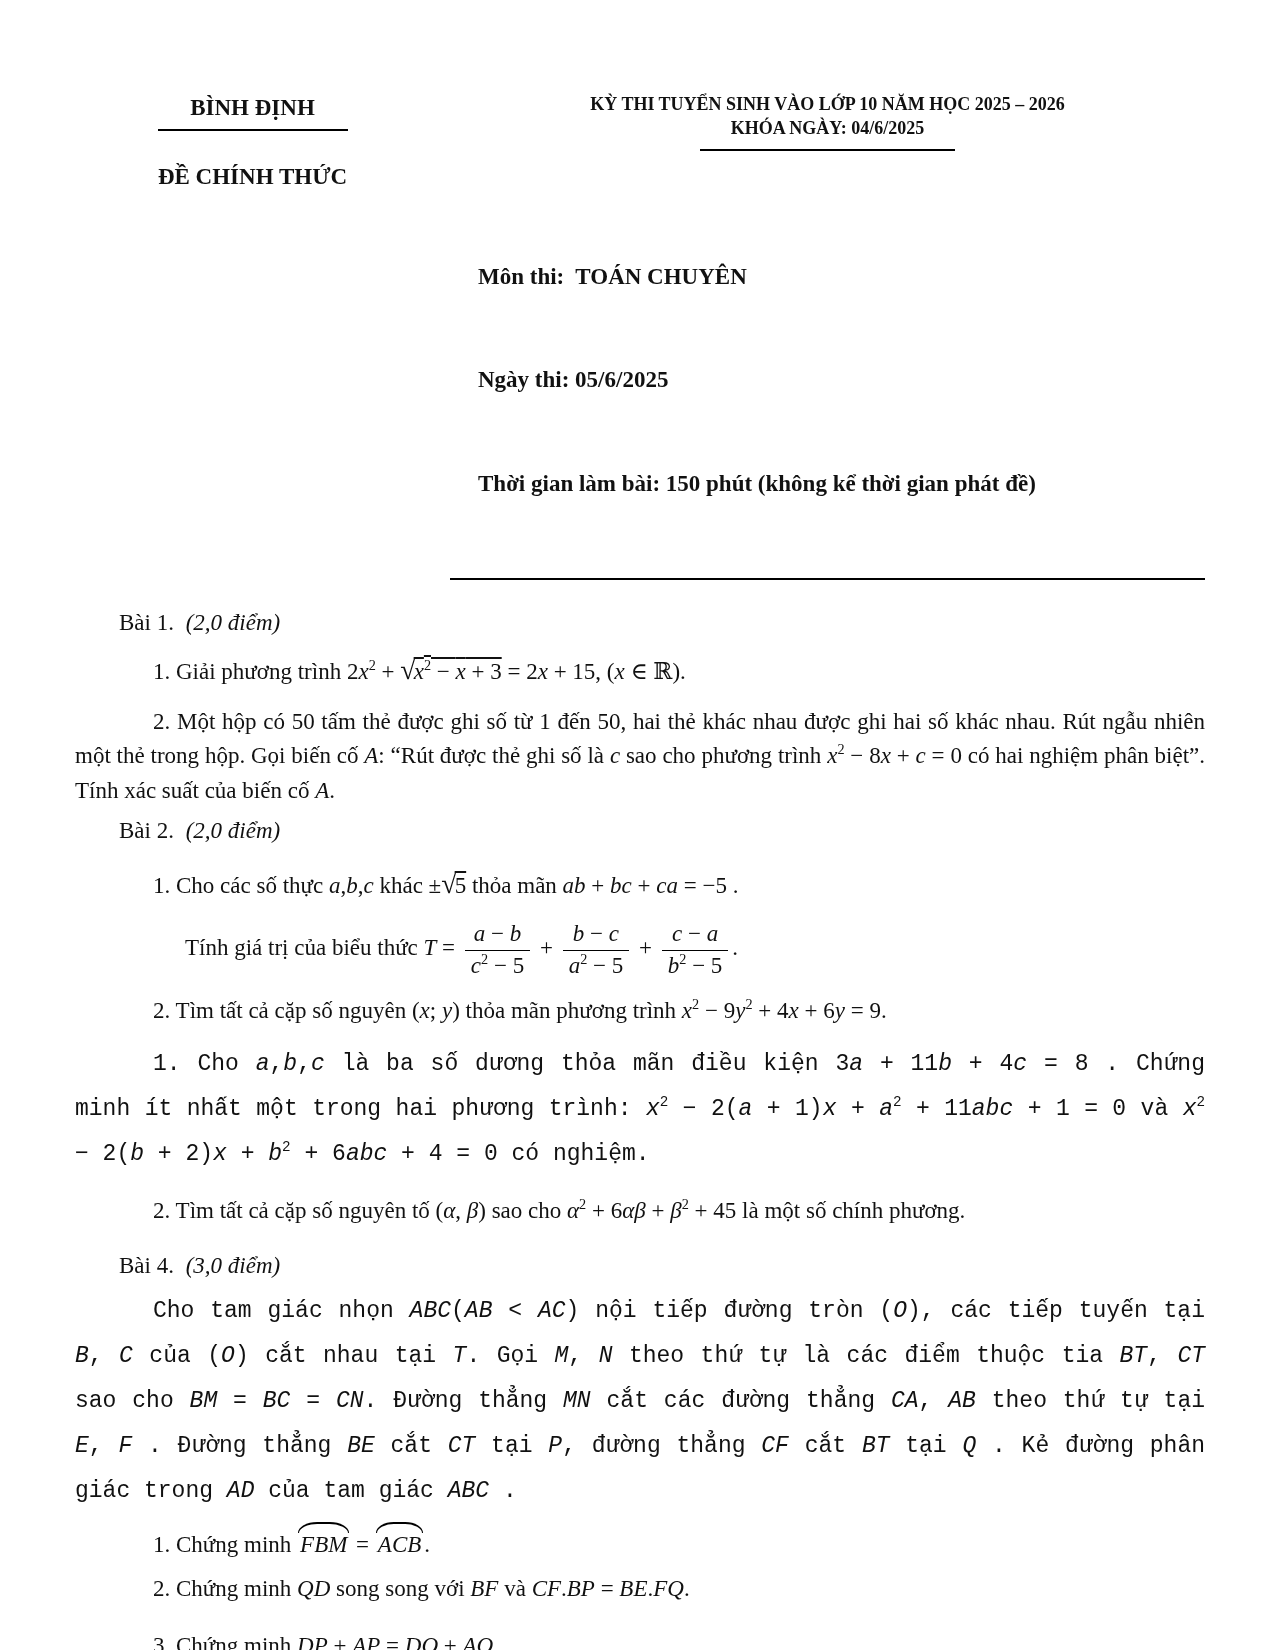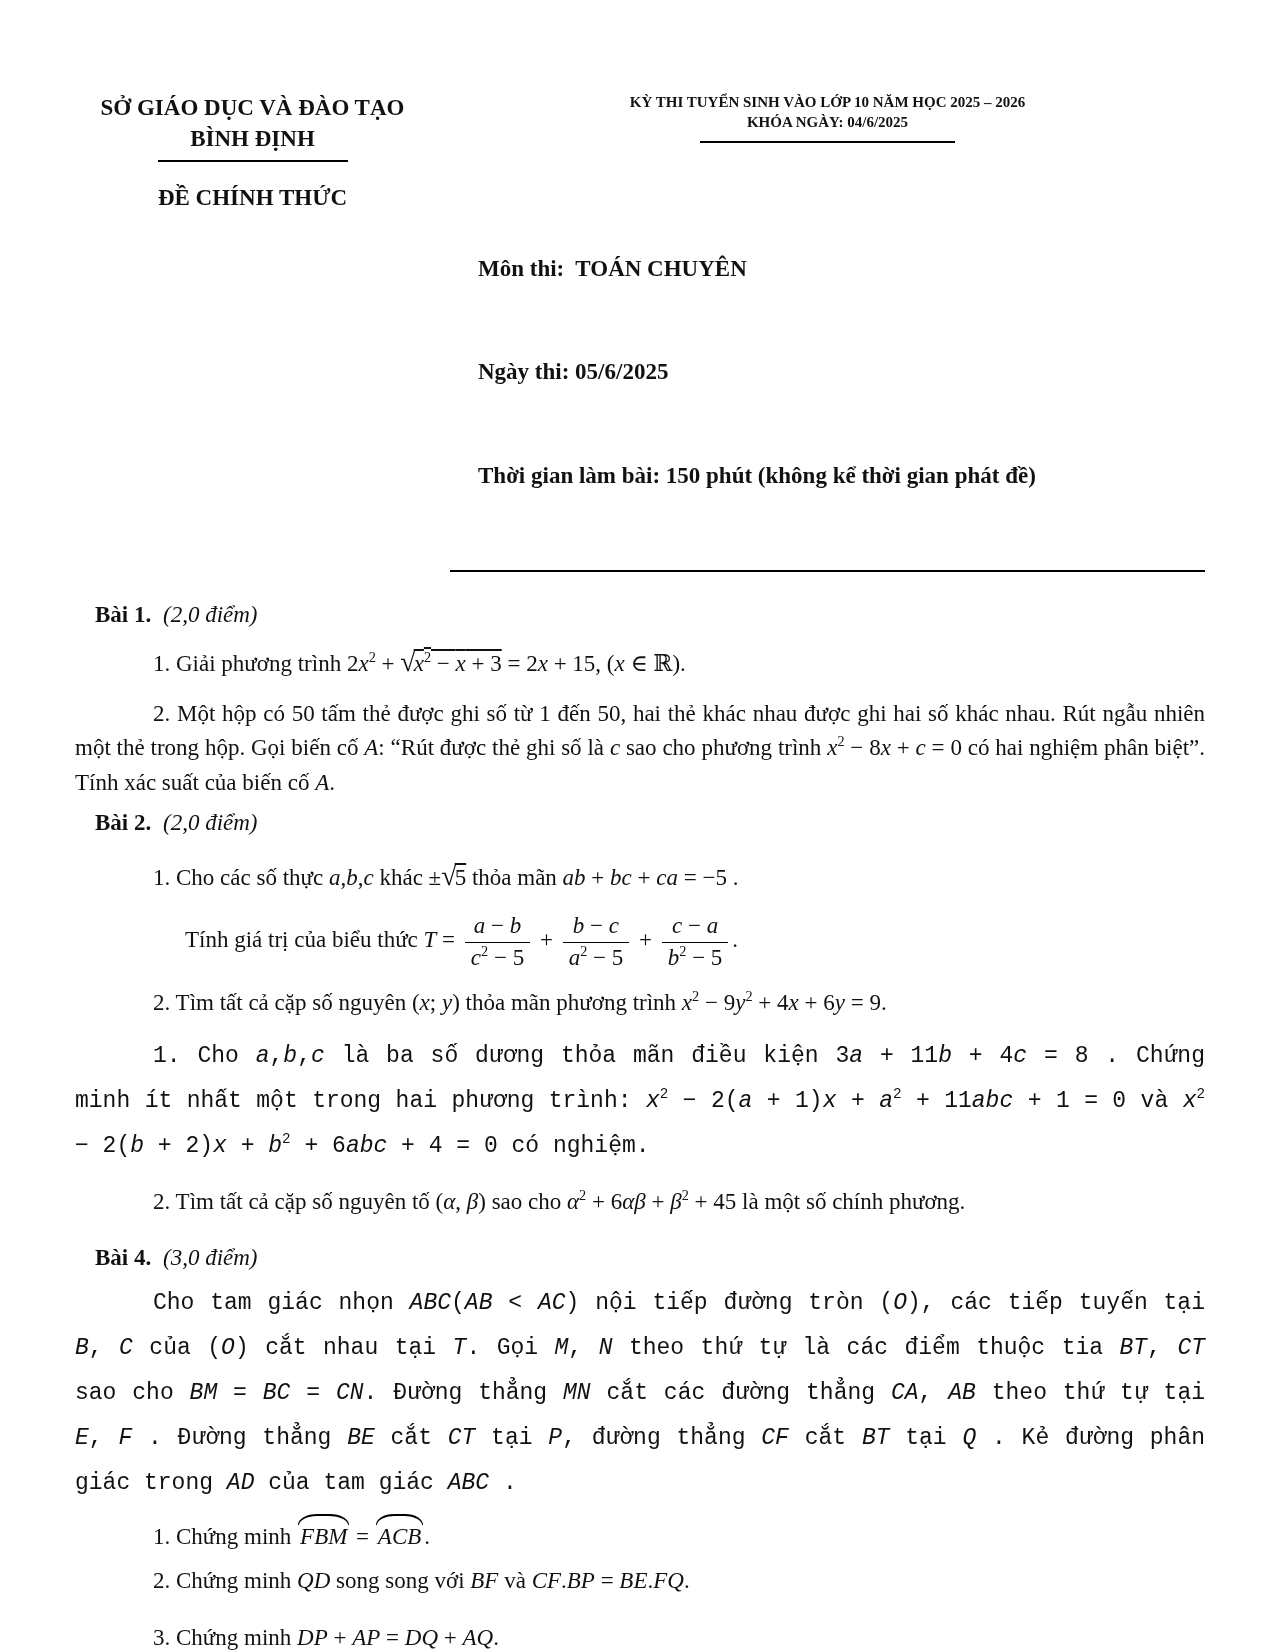--- a/index.html
+++ b/index.html
@@ -8,31 +8,31 @@
     font-family:"Liberation Serif","DejaVu Serif",serif;
     font-size:23px;box-sizing:border-box;padding:92px 70px 40px 75px;
     position:relative;
   }
   
   .header{display:flex;align-items:flex-start;}
   .h-left{width:355px;text-align:center;flex:0 0 auto;}
   .h-right{flex:1 1 auto;text-align:center;margin-left:20px;}
   .h-bold{font-weight:bold;}
   .h-left .h-bold{font-size:23px;line-height:1.35;}
-  .h-right .title{font-size:15px;line-height:1.35;}
+  .h-right .title{font-size:18px;line-height:1.35;}
   .rule-short{width:190px;border-top:2.5px solid #000;margin:6px auto 0;}
   .rule-short2{width:255px;border-top:2.5px solid #000;margin:8px auto 0;}
   .rule-long{width:100%;border-top:2.5px solid #000;margin-top:8px;}
-  .exam-label{margin-top:20px;font-size:24px;}
+  .exam-label{margin-top:30px;font-size:24px;}
   .h-sub{text-align:left;padding-left:28px;margin-top:40px;line-height:1.5;white-space:pre-wrap;}
   .h-italic{font-weight:bold;}
   
   main{margin-top:30px;}
   .bai-head{margin:16px 0 6px 20px;}
-  .bai-label{font-weight:bold;}
+  .bai-label{font-weight:normal;margin-left:24px;}
   .bai-points{font-style:italic;margin-left:6px;}
   .p-part{padding-left:78px;margin:12px 0;line-height:1.6;}
   .para{text-indent:78px;text-align:justify;margin:10px 0;}
   .para-tight{line-height:1.5;}
   .para-loose{line-height:1.95;font-family:Liberation Mono, monospace;}
   .formula-line{padding-left:110px;margin:14px 0;line-height:1.3;}
   i{font-style:italic;}
   sup{font-size:0.62em;vertical-align:super;line-height:0;}
   .rad{font-size:1.22em;margin-right:-2px;font-style:normal;}
   .ol{text-decoration:overline;text-align:center;}
@@ -46,21 +46,20 @@
     border-radius:60% 60% 0 0 / 160% 160% 0 0;
   }
 </style>
 </head>
 <body>
 
 <div class="page">
 
   <header class="header">
     <div class="h-left">
-      <div class="h-bold">SỞ GIÁO DỤC VÀ ĐÀO TẠO</div>
       <div class="h-bold">BÌNH ĐỊNH</div>
       <div class="rule-short"></div>
       <div class="h-bold exam-label">ĐỀ CHÍNH THỨC</div>
     </div>
     <div class="h-right">
       <div class="h-bold title">KỲ THI TUYỂN SINH VÀO LỚP 10 NĂM HỌC 2025 – 2026</div>
       <div class="h-bold title">KHÓA NGÀY: 04/6/2025</div>
       <div class="rule-short2"></div>
       <div class="h-sub">
         <div class="h-bold">Môn thi:  TOÁN CHUYÊN</div>

